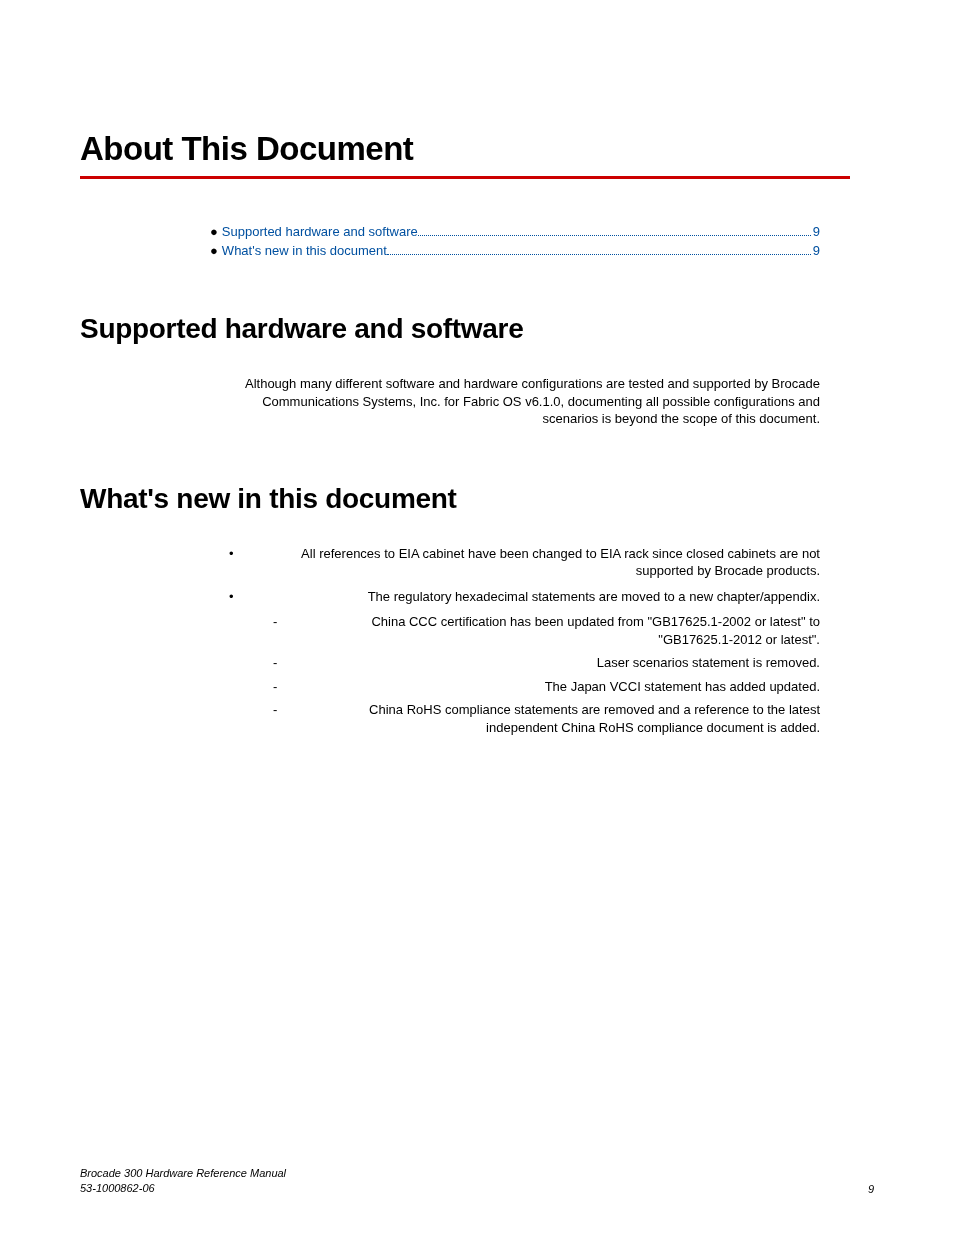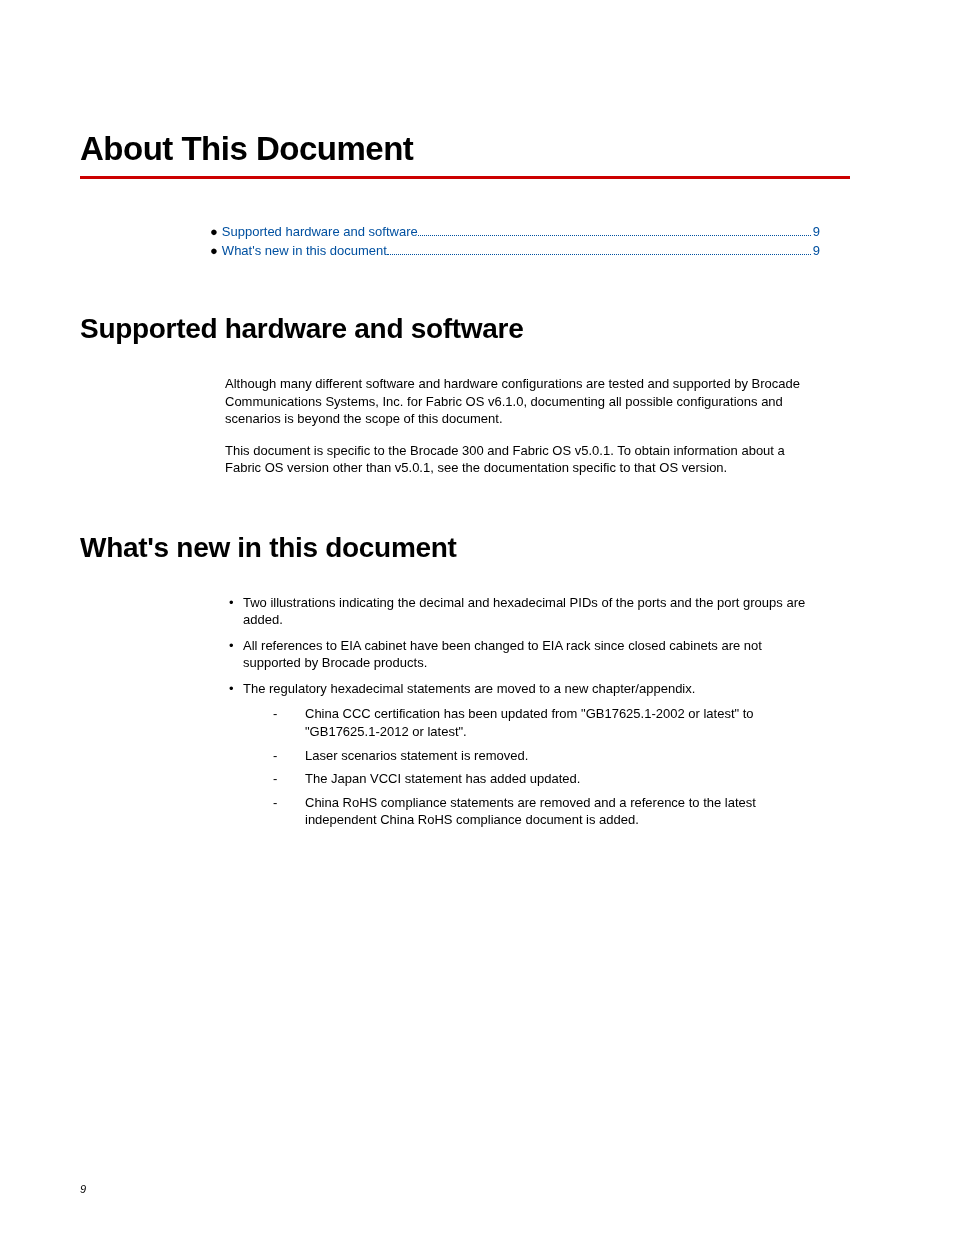--- a/index.html
+++ b/index.html
@@ -61,20 +61,21 @@
     font-weight: bold;
     font-size: 28px;
     margin: 55px 0 30px 0;
     letter-spacing: -0.3px;
   }
   .body-text {
     margin-left: 145px;
     margin-right: 30px;
     font-size: 13px;
     line-height: 1.35;
+    text-align: right;
   }
   .para {
     margin-bottom: 14px;
   }
   ul.bullets {
     list-style: none;
     padding-left: 0;
     margin: 0;
   }
   ul.bullets > li {
@@ -138,38 +139,40 @@
       <span class="toc-link">What's new in this document</span>
       <span class="toc-dots"></span>
       <span class="toc-pg">9</span>
     </div>
   </div>
 
   <h2 class="section-title">Supported hardware and software</h2>
 
   <div class="body-text">
     <div class="para">Although many different software and hardware configurations are tested and supported by Brocade Communications Systems, Inc. for Fabric OS v6.1.0, documenting all possible configurations and scenarios is beyond the scope of this document.</div>
-    <div class="para">This document is specific to the Brocade 300 and Fabric OS v5.0.1. To obtain information about a Fabric OS version other than v5.0.1, see the documentation specific to that OS version.</div>
   </div>
 
   <h2 class="section-title">What's new in this document</h2>
 
   <div class="body-text">
     <ul class="bullets">
-      <li>Two illustrations indicating the decimal and hexadecimal PIDs of the ports and the port groups are added.</li>
       <li>All references to EIA cabinet have been changed to EIA rack since closed cabinets are not supported by Brocade products.</li>
       <li>
         <span>The regulatory hexadecimal statements are moved to a new chapter/appendix.</span>
         <ul class="dashes">
           <li>China CCC certification has been updated from "GB17625.1-2002 or latest" to "GB17625.1-2012 or latest".</li>
           <li>Laser scenarios statement is removed.</li>
           <li>The Japan VCCI statement has added updated.</li>
           <li>China RoHS compliance statements are removed and a reference to the latest independent China RoHS compliance document is added.</li>
         </ul>
       </li>
     </ul>
   </div>
 
   <div class="footer">
+    <div class="footer-left">
+      <div>Brocade 300 Hardware Reference Manual</div>
+      <div>53-1000862-06</div>
+    </div>
     <div class="footer-right">9</div>
   </div>
 
 </div>
 
 </body></html>

